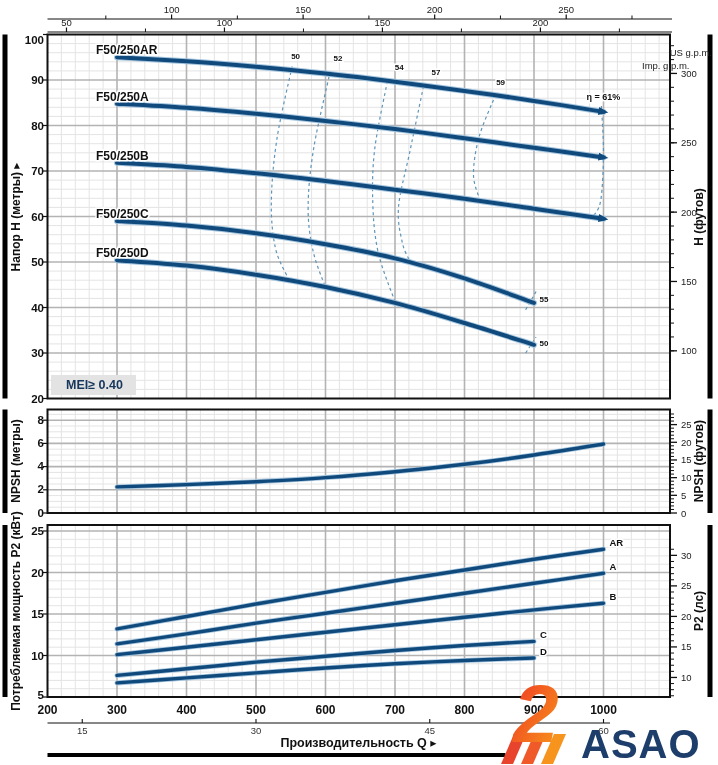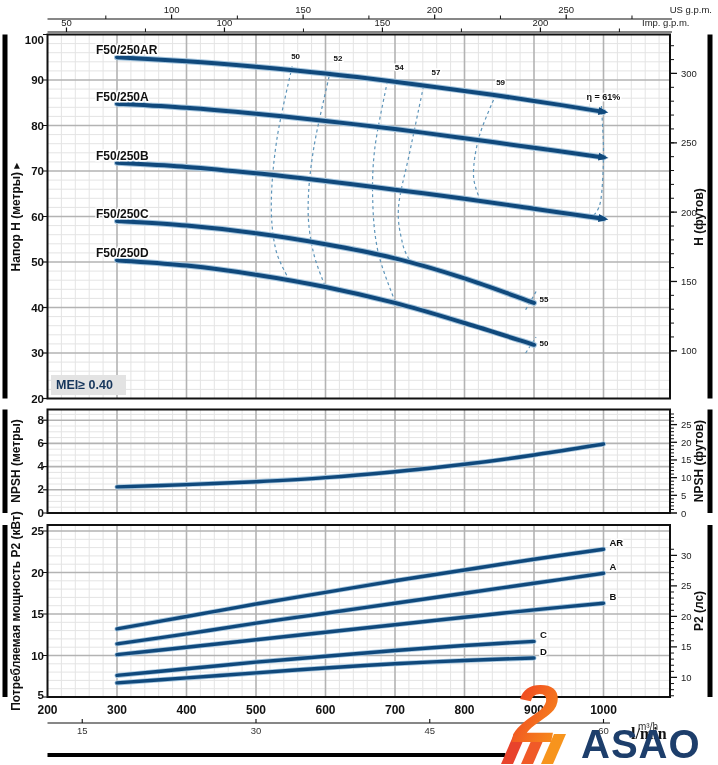--- a/index.html
+++ b/index.html
@@ -1,24 +1,24 @@
 <!DOCTYPE html>
 <html><head>
 <meta charset="utf-8">
 <style>
   html,body{margin:0;padding:0;background:#fff;}
   #stage{position:relative;width:718px;height:765px;background:#fff;overflow:hidden;
-         font-family:"Liberation Sans","DejaVu Sans",sans-serif;color:#111;border-radius:13px;}
+         font-family:"Liberation Sans","DejaVu Sans",sans-serif;color:#111;}
   #cv{position:absolute;left:0;top:0;}
-  .lbl{position:absolute;white-space:nowrap;}
+  .lbl{position:absolute;white-space:nowrap;margin-top:43px;}
   .vt{position:absolute;white-space:nowrap;font-weight:bold;font-size:12px;color:#111;
       transform:translate(-50%,-50%) rotate(-90deg);}
   .unit{font-size:9.5px;color:#222;}
   .mei{position:absolute;left:51px;top:375px;width:70px;height:20px;line-height:20px;
-       background:#e3e3e3;font-weight:bold;font-size:12.5px;color:#16365c;padding-left:5px;}
+       background:#e3e3e3;font-weight:bold;font-size:12.5px;color:#16365c;padding-left:15px;}
   .flowtitle{position:absolute;left:47px;top:735px;width:623px;text-align:center;
              font-weight:bold;font-size:12.5px;color:#111;}
   .lminunit{position:absolute;left:631px;top:725px;width:50px;font-weight:bold;font-size:16px;font-family:Liberation Serif, serif;}
   .m3hunit{position:absolute;left:638px;top:721px;width:36px;font-size:10px;color:#333;}
   .usunit{position:absolute;left:646px;top:4px;width:66px;text-align:right;}
   .impunit{position:absolute;left:642px;top:17px;width:70px;text-align:left;}
   .logo{position:absolute;left:475px;top:666px;width:243px;height:99px;}
   .logo-flame{position:absolute;left:20px;top:2px;}
   .logo-text{position:absolute;left:106px;top:56px;font-weight:bold;font-size:40px;
              color:#1d3e6b;letter-spacing:1px;}
@@ -487,20 +487,21 @@
   <div class="vt" style="left:699px;top:217px;">H (футов)</div>
   <div class="vt" style="left:16px;top:461px;">NPSH (метры)</div>
   <div class="vt" style="left:699px;top:461px;">NPSH (футов)</div>
   <div class="vt" style="left:16px;top:611px;">Потребляемая мощность P2 (кВт)</div>
   <div class="vt" style="left:699px;top:611px;">P2 (лс)</div>
 
   <div class="mei">MEI≥ 0.40</div>
 
   <div class="lbl lminunit">l/min</div>
   <div class="lbl m3hunit">m³/h</div>
+  <div class="flowtitle">Производительность Q ▸</div>
 
   <div class="logo">
     <svg class="logo-flame" width="92" height="97" viewBox="0 0 92 97">
       <defs>
         <linearGradient id="og" x1="0" y1="0" x2="1" y2="1">
           <stop offset="0" stop-color="#ee3124"></stop>
           <stop offset="1" stop-color="#f89b1b"></stop>
         </linearGradient>
       </defs>
       <polygon points="6,96 18,96 31,66 19,66" fill="#e8432c"></polygon>

